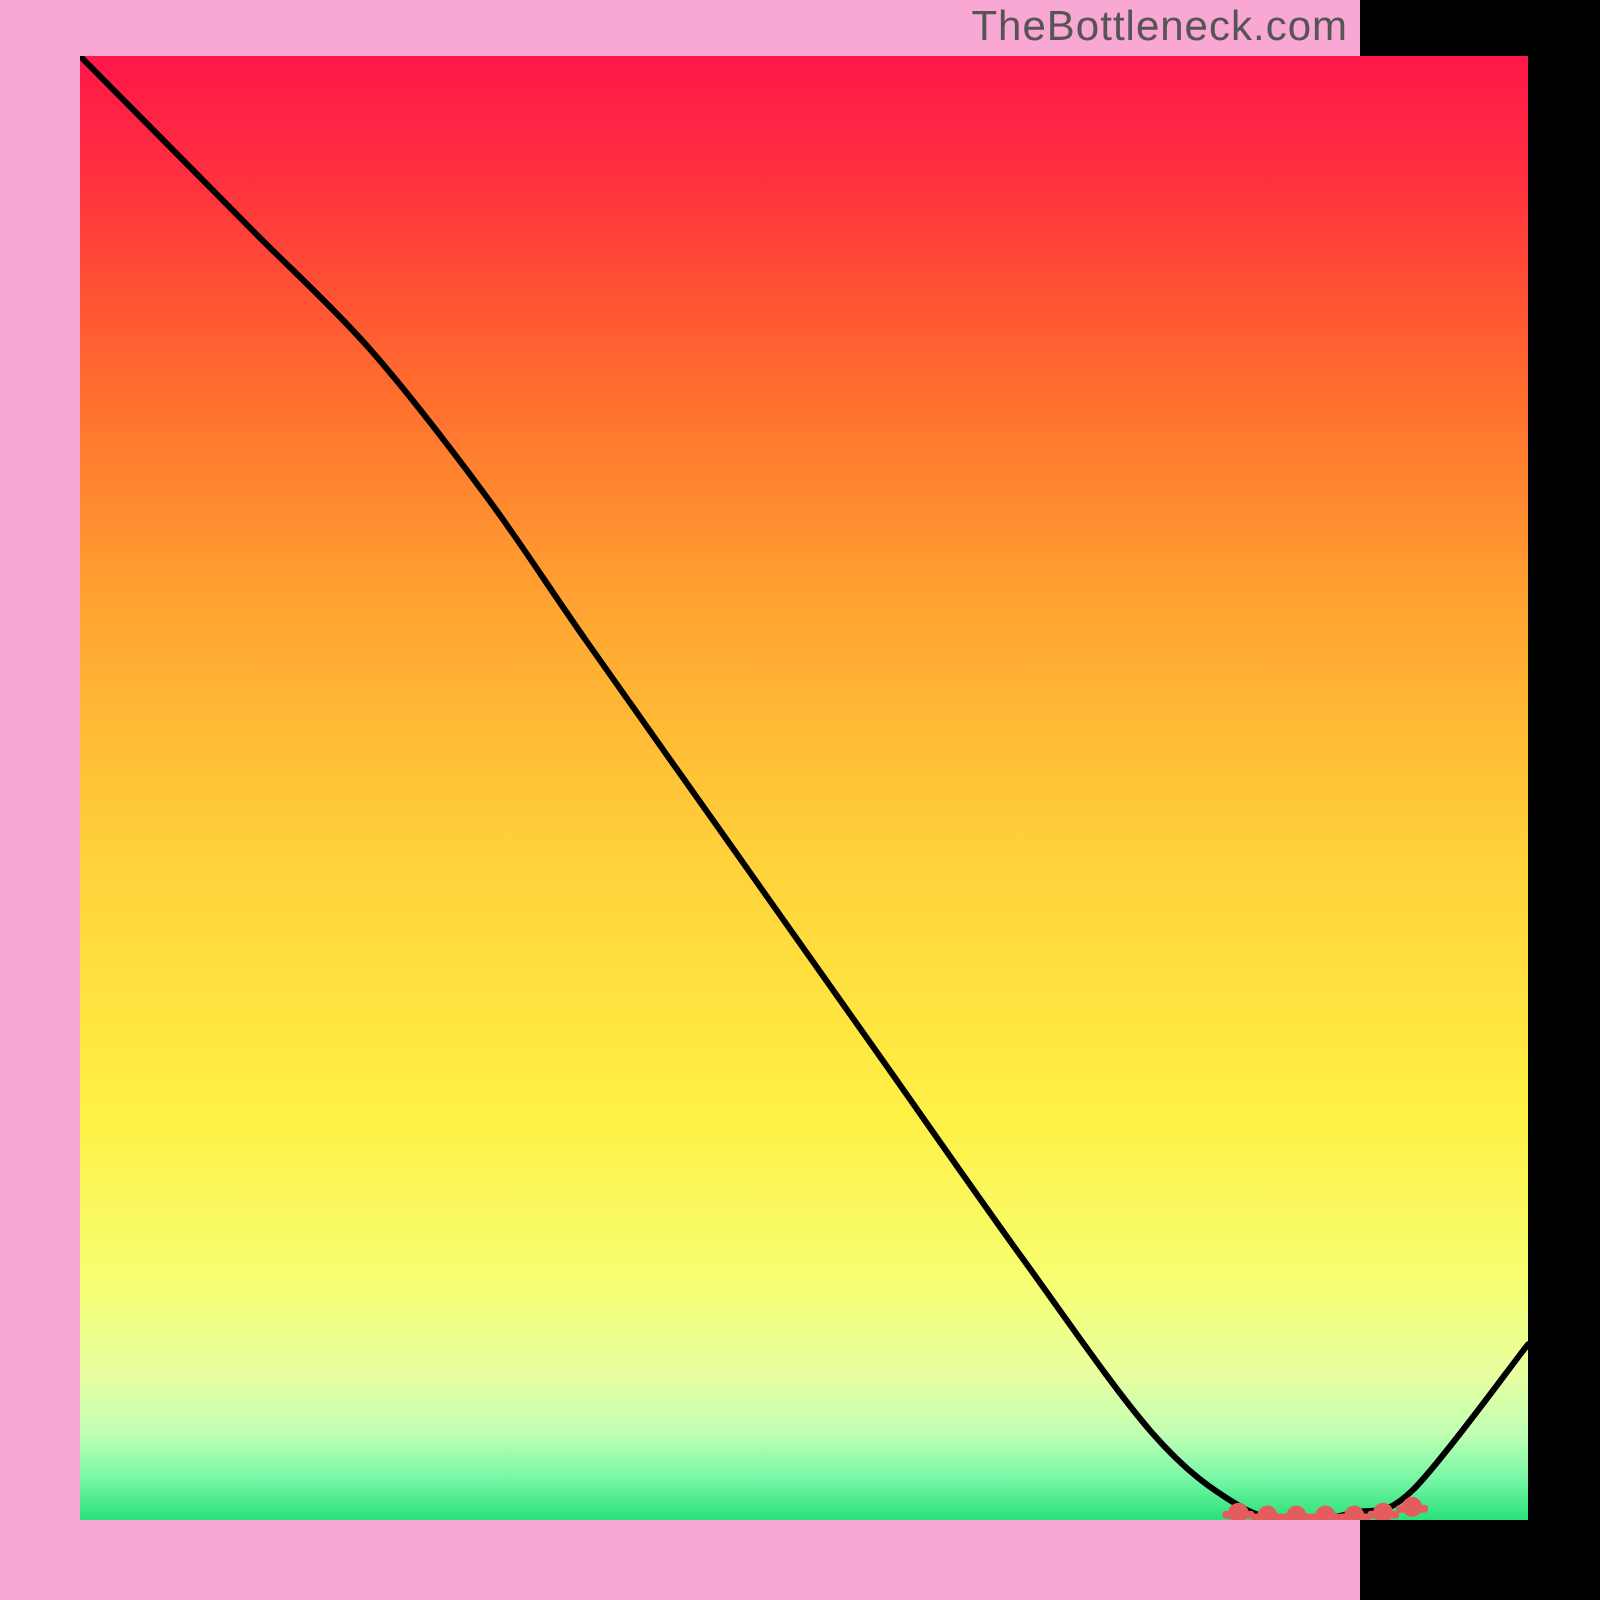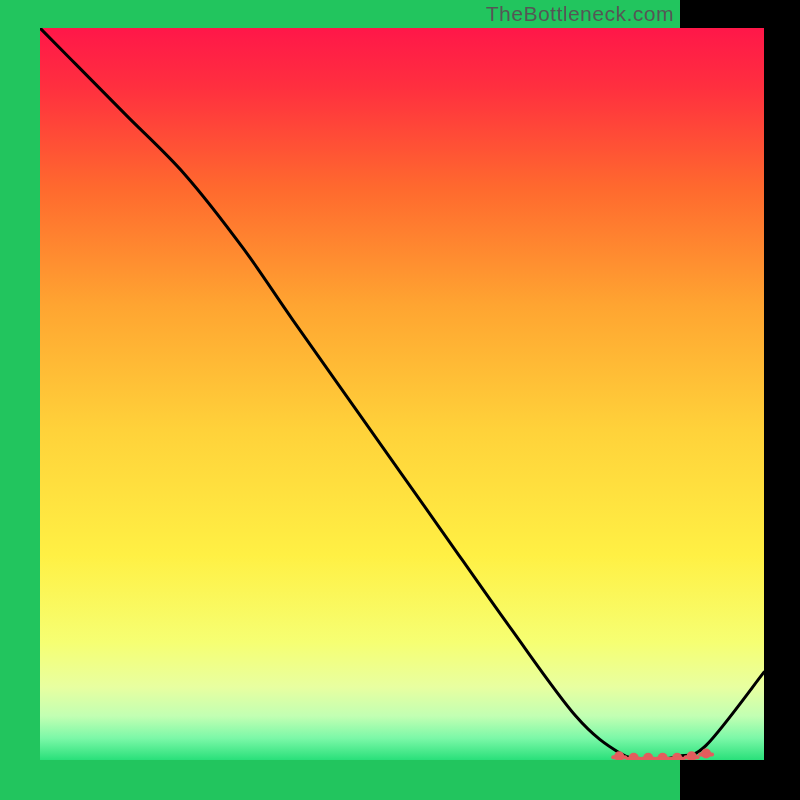--- a/index.html
+++ b/index.html
@@ -8,21 +8,21 @@
     width: 800px;
     height: 800px;
     background: #000;
     overflow: hidden;
     font-family: Arial, Helvetica, sans-serif;
   }
   .frame {
     position: relative;
     width: 680px;
     height: 800px;
-    background: #22c55e;
+    background: #f9a8d4;
   }
   .watermark {
     position: absolute;
     top: 2px;
     right: 6px;
     color: #555;
     font-size: 21px;
     font-weight: 500;
     letter-spacing: 0.5px;
     z-index: 10;

